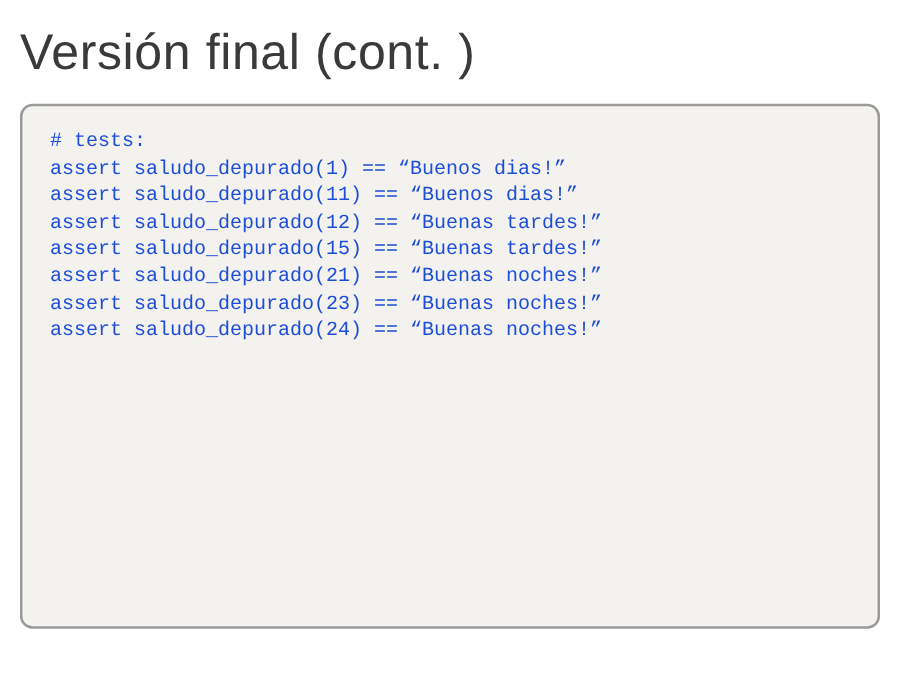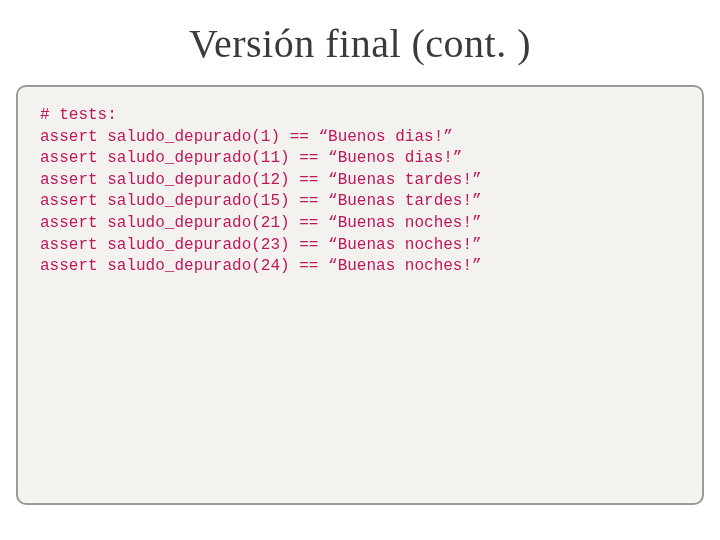--- a/index.html
+++ b/index.html
@@ -12,42 +12,41 @@
   }
   .stage {
     position: relative;
     width: 720px;
     height: 540px;
     box-sizing: border-box;
     padding: 14px 16px 16px 16px;
     background: #ffffff;
   }
   .title {
-    font-family: Liberation Serif, serif;
+    font-family: Liberation Sans, sans-serif;
     font-size: 40px;
     color: #3a3a3a;
-    text-align: center;
     margin: 6px 0 18px 0;
     letter-spacing: 0.5px;
   }
   .panel {
     box-sizing: border-box;
     width: 100%;
     height: 420px;
     border: 2px solid #9a9a9a;
     border-radius: 10px;
     background: #f4f2ee;
     padding: 18px 22px;
     box-shadow: inset 0 0 0 1px rgba(255,255,255,0.4);
   }
   .code {
     font-family: "Courier New", Courier, monospace;
     font-size: 16px;
     line-height: 1.35;
-    color: #be185d;
+    color: #1d4ed8;
     white-space: pre;
     margin: 0;
   }
 </style>
 </head>
 <body>
 
 <div class="stage">
   <div class="title">Versión final (cont. )</div>
 

